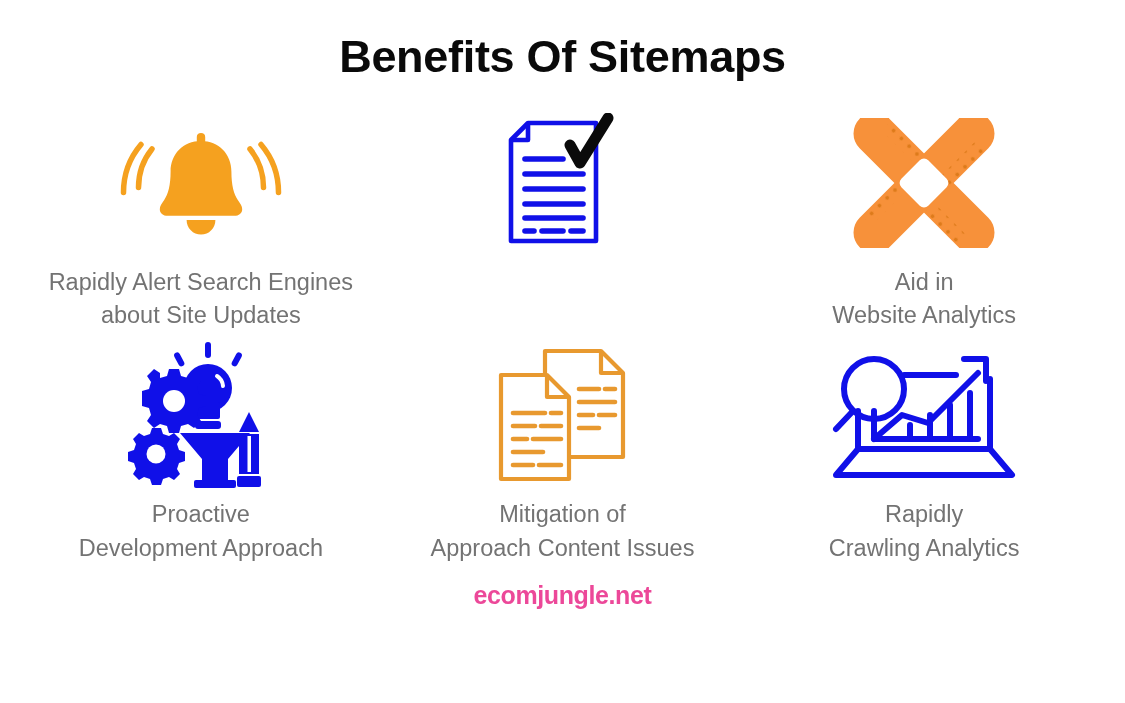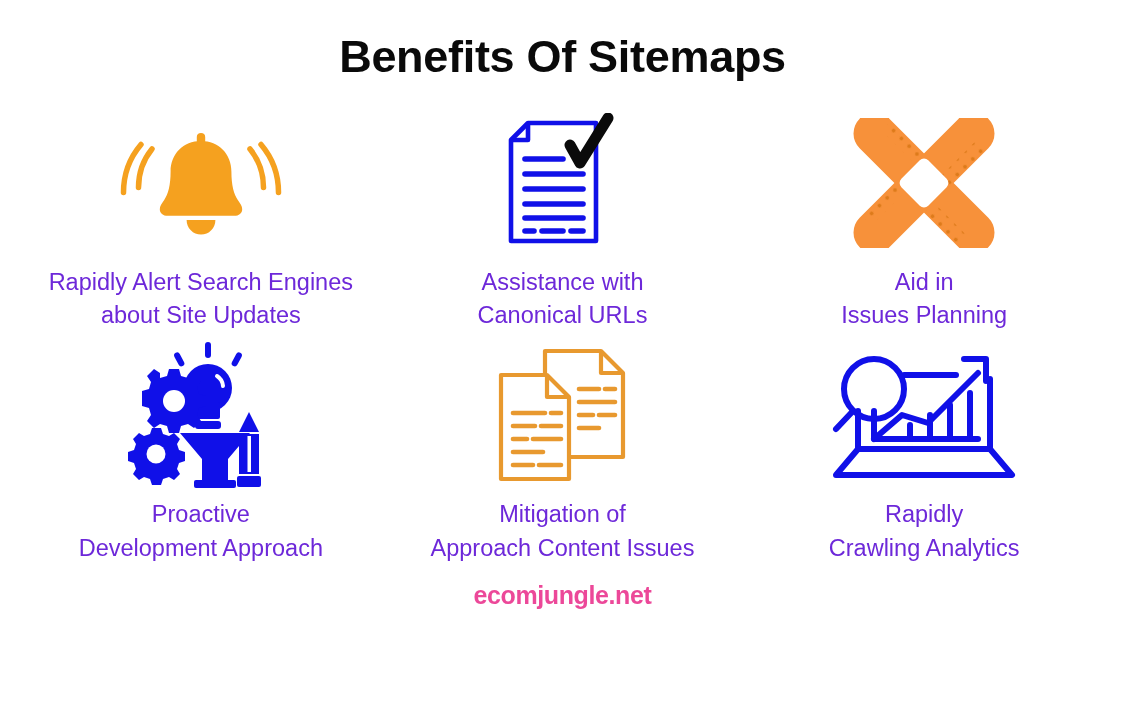--- a/index.html
+++ b/index.html
@@ -62,21 +62,21 @@
     display: flex;
     align-items: center;
     justify-content: center;
   }
 
   .caption {
     margin-top: 8px;
     text-align: center;
     font-size: 23.5px;
     line-height: 1.42;
-    color: #6d28d9;
+    color: #737373;
     font-weight: 400;
     white-space: pre-line;
   }
 
   
   .footer {
     margin-top: 16px;
     font-size: 25px;
     font-weight: 700;
     letter-spacing: -0.4px;
@@ -136,22 +136,20 @@
           </g>
           <g stroke="#1010E8" stroke-width="5.6" stroke-linecap="round">
             <line x1="30" y1="118" x2="39" y2="118"></line>
             <line x1="47" y1="118" x2="68" y2="118"></line>
             <line x1="76" y1="118" x2="88" y2="118"></line>
           </g>
 
           <path d="M75 32l10 18L113 5" fill="none" stroke="#0a0a0a" stroke-width="11" stroke-linecap="round" stroke-linejoin="round"></path>
         </svg>
       </div>
-      <div class="caption">Assistance with
-Canonical URLs</div>
     </div>
 
     <div class="cell">
       <div class="icon-wrap">
         <svg width="150" height="130" viewBox="0 0 150 130" aria-hidden="true">
           <defs>
             <pattern id="dots" width="11" height="11" patternUnits="userSpaceOnUse">
               <circle cx="5.5" cy="5.5" r="1.9" fill="#DE7B1B"></circle>
             </pattern>
             <clipPath id="bandA">
@@ -175,21 +173,21 @@
             <g clip-path="url(#bandB)">
               <rect x="8" y="8" width="50" height="50" fill="url(#dots)" transform="rotate(-45 75 65)"></rect>
               <rect x="92" y="72" width="50" height="50" fill="url(#dots)" transform="rotate(-45 75 65)"></rect>
             </g>
           </g>
 
           <rect x="56" y="46" width="38" height="38" rx="6" transform="rotate(45 75 65)" fill="#ffffff"></rect>
         </svg>
       </div>
       <div class="caption">Aid in
-Issues Planning</div>
+Website Analytics</div>
     </div>
 
     <div class="cell">
       <div class="icon-wrap">
         <svg width="165" height="150" viewBox="0 0 165 150" aria-hidden="true">
           <g fill="#1010E8">
 
             <rect x="87" y="2" width="6" height="16" rx="3"></rect>
             <rect x="58" y="12" width="6" height="15" rx="3" transform="rotate(-28 61 19)"></rect>
             <rect x="116" y="12" width="6" height="15" rx="3" transform="rotate(28 119 19)"></rect>

